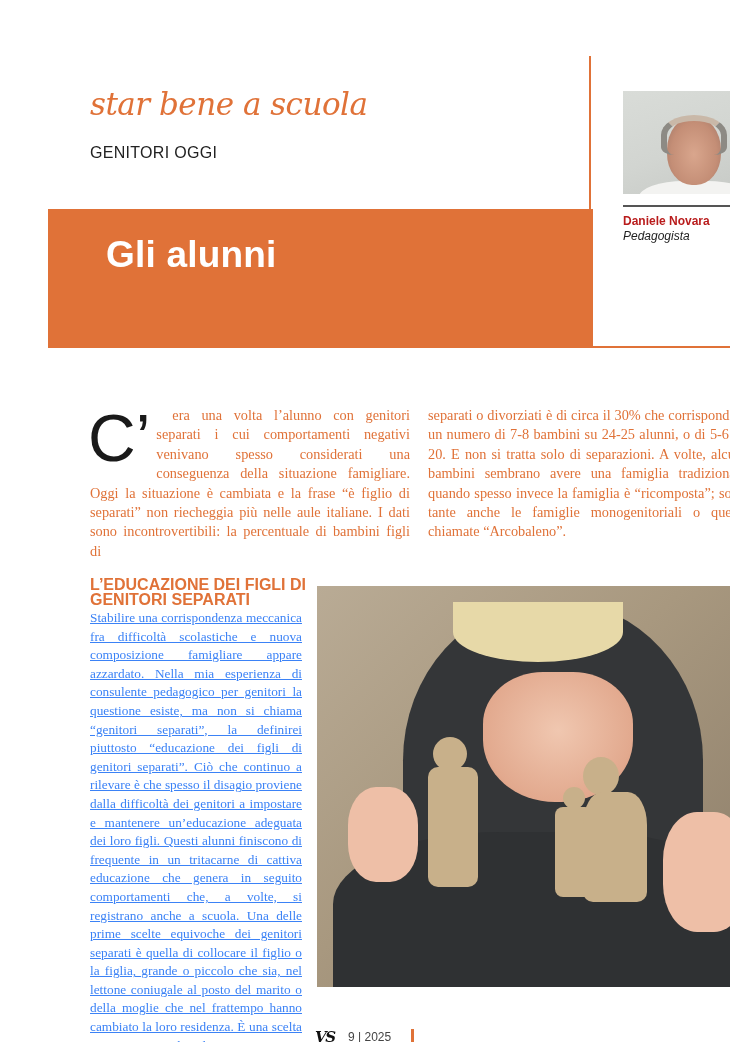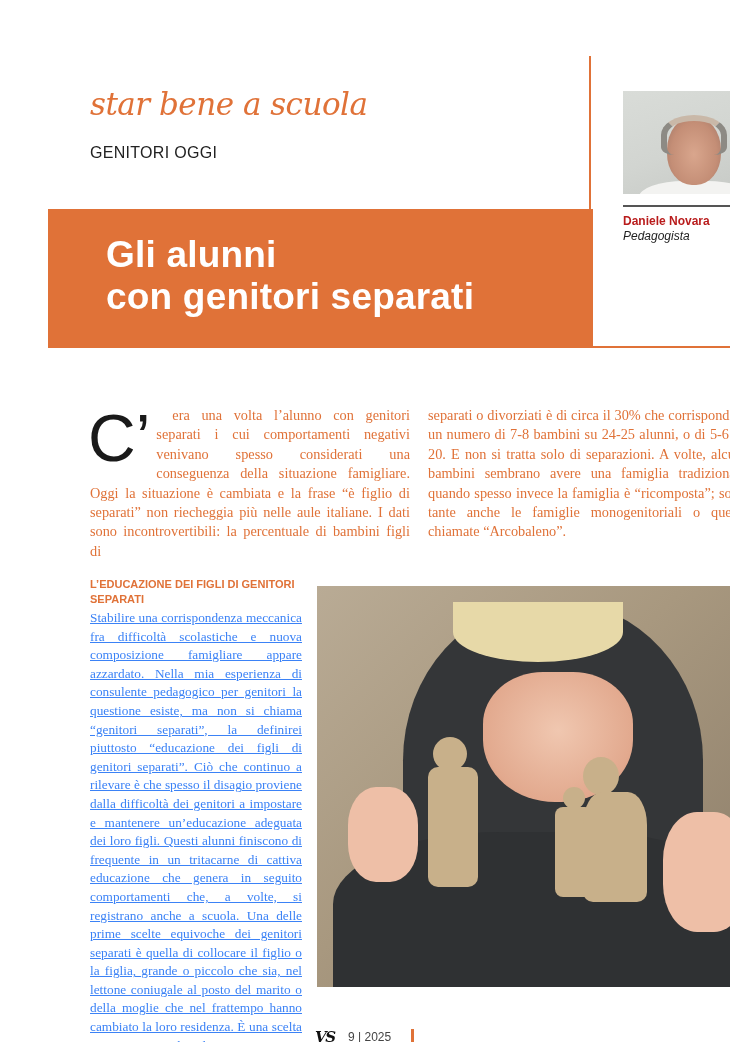--- a/index.html
+++ b/index.html
@@ -69,21 +69,21 @@
   }
   .intro.col1 { left:42px; }
   .intro.col2 { left:380px; width:318px; }
   .dropcap {
     float:left; font-family:"Liberation Sans", sans-serif; font-size:66px;
     line-height:56px; color:#1a1a1a; margin:4px 6px 0 -2px; height:58px;
   }
 
   .subhead {
     position:absolute; left:42px; top:529px; width:220px;
-    font-family:"Liberation Sans", sans-serif; font-size:11px; line-height:15px;
+    font-family:"Liberation Sans", sans-serif; font-size:16px; line-height:15px;
     color:#e07238;
   }
   .body-col {
     position:absolute; left:42px; top:561px; width:212px;
     font-size:13.3px; line-height:18.6px; color:#3b82f6; text-align:justify;
     hyphens:manual;
     text-decoration:underline;
   }
 
   .photo {
@@ -132,21 +132,20 @@
 
 <div class="section-tag">star bene a scuola</div>
 <div class="category">GENITORI OGGI</div>
 
 <div class="top-rule-v"></div>
 <div class="title-band"></div>
 <div class="orange-v"></div>
 <div class="right-bottom-rule"></div>
 <h1 class="title">
   <span>Gli alunni</span><br>
-  <span>con genitori separati</span>
 </h1>
 
 <div class="author-photo">
   <div class="shirt"></div>
   <div class="head"></div>
   <div class="hair"></div>
   <div class="tie"></div>
 </div>
 <div class="author-rule"></div>
 <div class="author-name">Daniele Novara</div>

